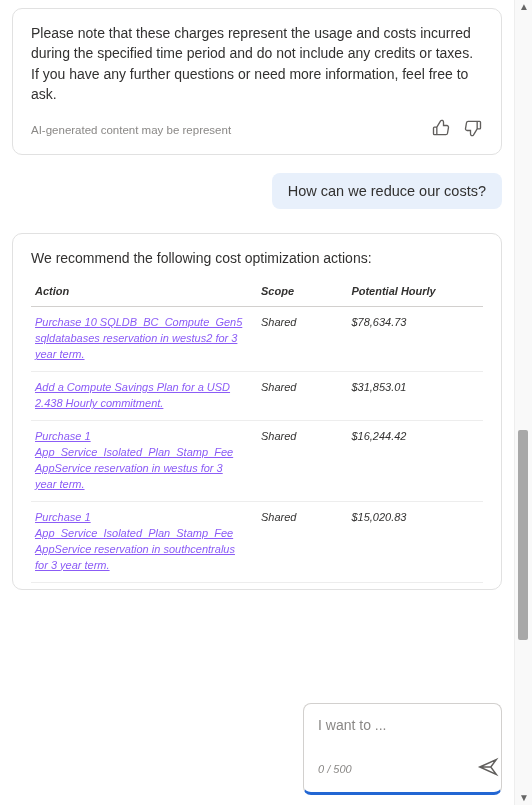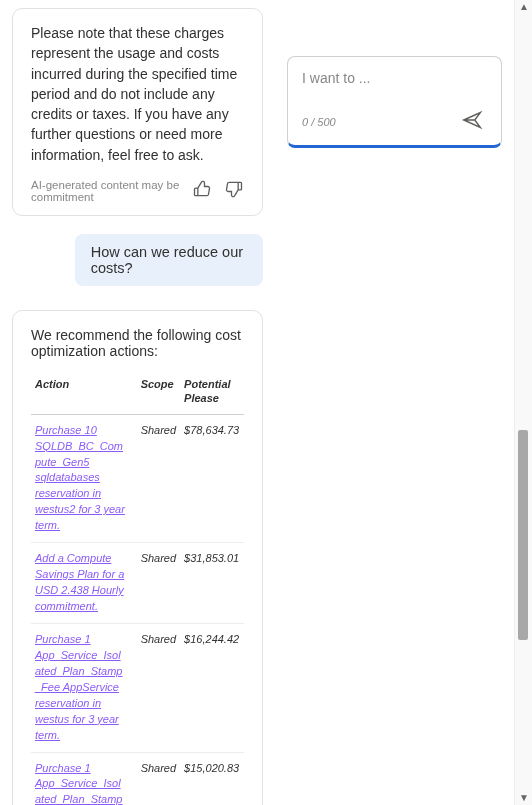--- a/index.html
+++ b/index.html
@@ -13,21 +13,22 @@
     color: #323130;
   }
   .outer {
     display: flex;
     height: 100%;
   }
   .chat-area {
     flex: 1;
     overflow: hidden;
     display: flex;
-    flex-direction: row;
+    flex-direction: column;
+    align-items: flex-end;
   }
   .scroll-col {
     width: 18px;
     background: #f9f9f9;
     border-left: 1px solid #eee;
     position: relative;
   }
   .scroll-arrow {
     position: absolute;
     left: 2px;
@@ -136,21 +137,21 @@
     text-decoration: underline;
     cursor: pointer;
     word-break: break-word;
   }
   .input-wrap {
     padding: 8px 12px 10px 12px;
   }
   .input-box {
     border: 1px solid #d2d0ce;
     border-radius: 8px;
-    padding: 12px 18px 10px 14px;
+    padding: 12px 2px 10px 14px;
     border-bottom: 3px solid #2266d3;
     margin-top: 48px;
   }
   .input-field {
     border: none;
     outline: none;
     width: 100%;
     font-size: 14px;
     color: #323130;
     font-family: inherit;
@@ -179,21 +180,21 @@
 </head>
 <body>
 
 <div class="outer">
   <div class="chat-area">
     <div class="messages">
 
       <div class="assistant-card">
         <p class="note-text">Please note that these charges represent the usage and costs incurred during the specified time period and do not include any credits or taxes. If you have any further questions or need more information, feel free to ask.</p>
         <div class="feedback-row">
-          <span class="disclaimer">AI-generated content may be commitment</span>
+          <span class="disclaimer">AI-generated content may be represent</span>
           <div class="fb-icons">
             <span>
               <svg viewBox="0 0 24 24">
                   <path d="M7 11v9H4a1 1 0 0 1-1-1v-7a1 1 0 0 1 1-1h3zm0 0l4.5-7.5A2 2 0 0 1 15 5v4h4a2 2 0 0 1 2 2.3l-1.2 7A2 2 0 0 1 17.8 20H7"></path>
                 </svg>
             </span>
             <span>
               <svg viewBox="0 0 24 24">
                   <path d="M17 13V4h3a1 1 0 0 1 1 1v7a1 1 0 0 1-1 1h-3zm0 0l-4.5 7.5A2 2 0 0 1 9 19v-4H5a2 2 0 0 1-2-2.3l1.2-7A2 2 0 0 1 6.2 4H17"></path>
                 </svg>
@@ -206,21 +207,21 @@
         <div class="user-bubble">How can we reduce our costs?</div>
       </div>
 
       <div class="table-card">
         <p class="table-intro">We recommend the following cost optimization actions:</p>
         <table>
           <thead>
             <tr>
               <th class="col-action">Action</th>
               <th class="col-scope">Scope</th>
-              <th class="col-sav">Potential Please</th>
+              <th class="col-sav">Potential Hourly</th>
             </tr>
           </thead>
           <tbody id="rec-body">
               <tr>
                 <td class="col-action"><span class="action-link">Purchase 10 SQLDB_BC_Compute_Gen5 sqldatabases reservation in westus2 for 3 year term.</span></td>
                 <td class="col-scope">Shared</td>
                 <td class="col-sav">$78,634.73</td>
               </tr>
               <tr>
                 <td class="col-action"><span class="action-link">Add a Compute Savings Plan for a USD 2.438 Hourly commitment.</span></td>

